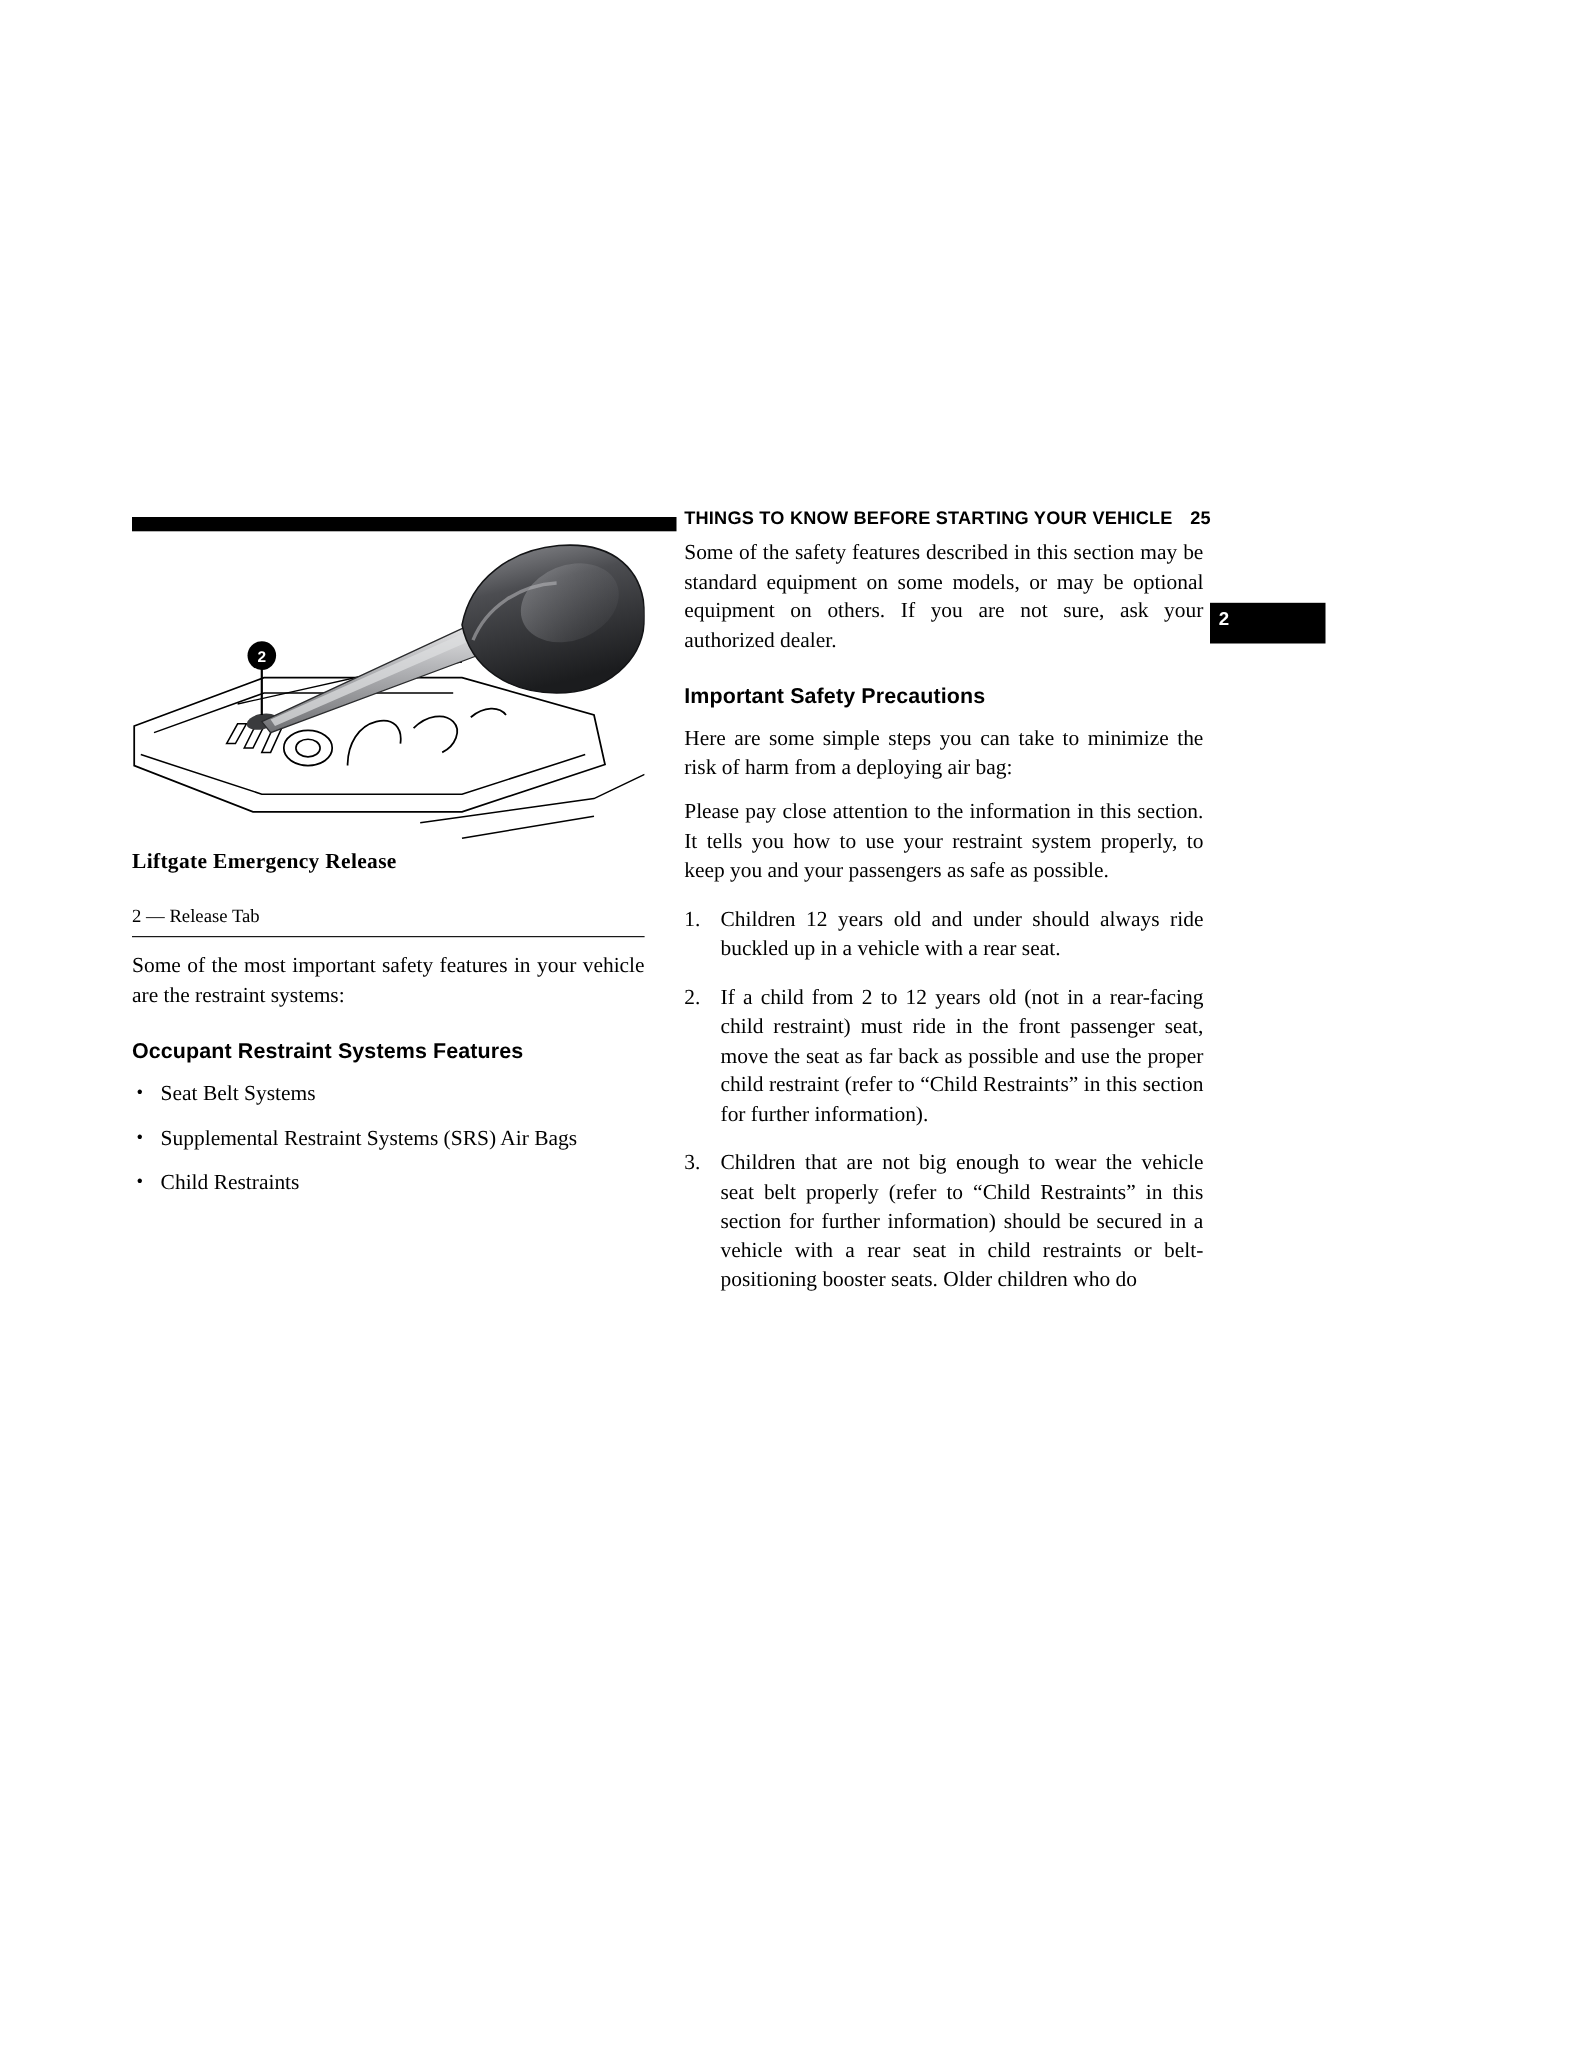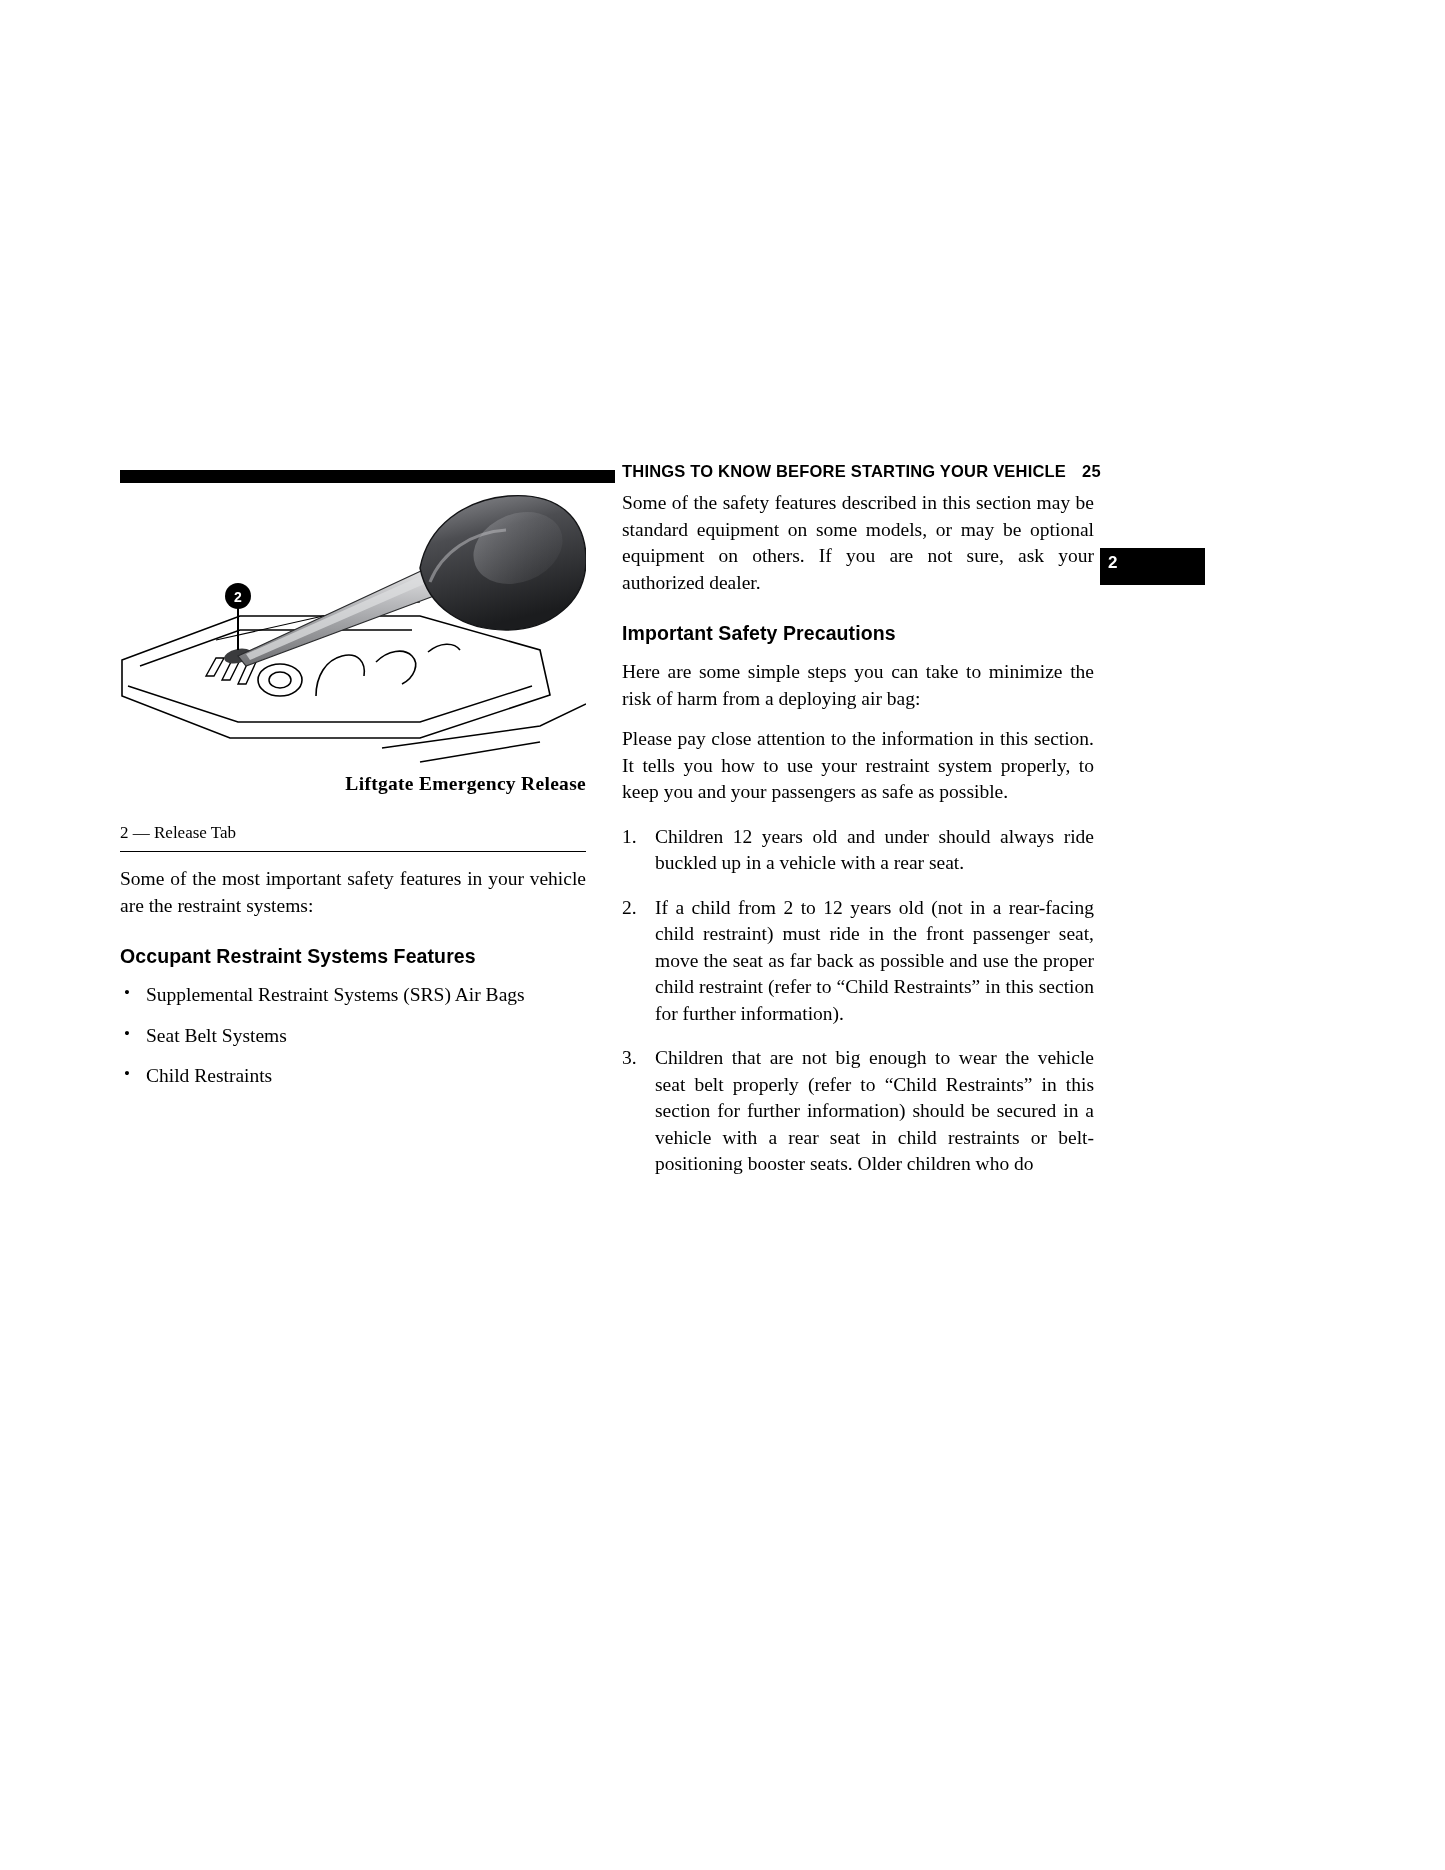--- a/index.html
+++ b/index.html
@@ -77,21 +77,21 @@
 
   .figure {
     position: relative;
     width: 466px;
     height: 275px;
   }
   .figure svg { display: block; }
 
   .fig-caption {
     margin-top: 8px;
-    text-align: right;
+    text-align: left;
     font-family: "Liberation Serif", serif;
     font-weight: bold;
     font-size: 19.5px;
     letter-spacing: 0.3px;
   }
   .fig-legend {
     margin-top: 28px;
     font-family: "Liberation Serif", serif;
     font-size: 17px;
   }
@@ -240,22 +240,22 @@
     </div>
 
     <div class="fig-caption">Liftgate Emergency Release</div>
     <div class="fig-legend">2 — Release Tab</div>
     <div class="rule"></div>
 
     <p class="body-text">Some of the most important safety features in your vehicle are the restraint systems:</p>
     <h3 class="sub-head">Occupant Restraint Systems Features</h3>
 
     <ul class="bullets">
+      <li>Seat Belt Systems</li>
       <li>Supplemental Restraint Systems (SRS) Air Bags</li>
-      <li>Seat Belt Systems</li>
       <li>Child Restraints</li>
     </ul>
   </div>
 
   <div class="right-col">
     <p class="body-text">Some of the safety features described in this section may be standard equipment on some models, or may be optional equipment on others. If you are not sure, ask your authorized dealer.</p>
     <h3 class="sub-head">Important Safety Precautions</h3>
     <p class="body-text">Here are some simple steps you can take to minimize the risk of harm from a deploying air bag:</p>
     <p class="body-text">Please pay close attention to the information in this section. It tells you how to use your restraint system properly, to keep you and your passengers as safe as possible.</p>
 

